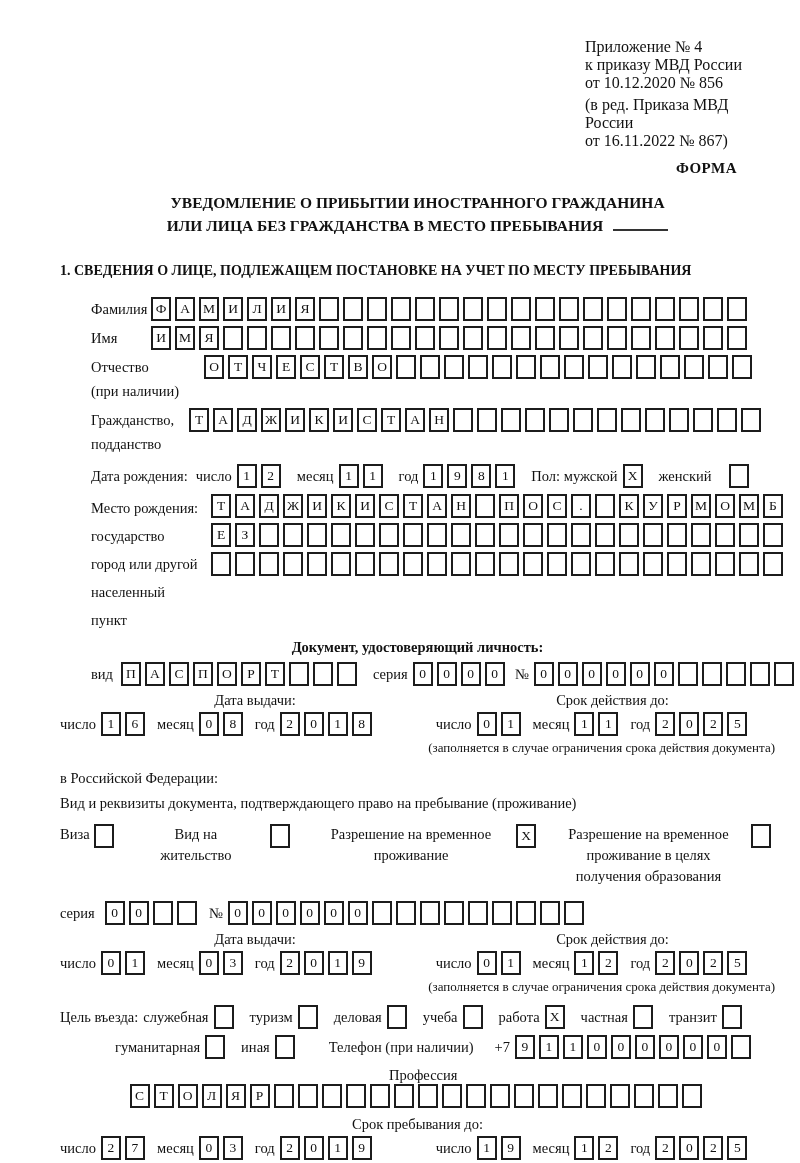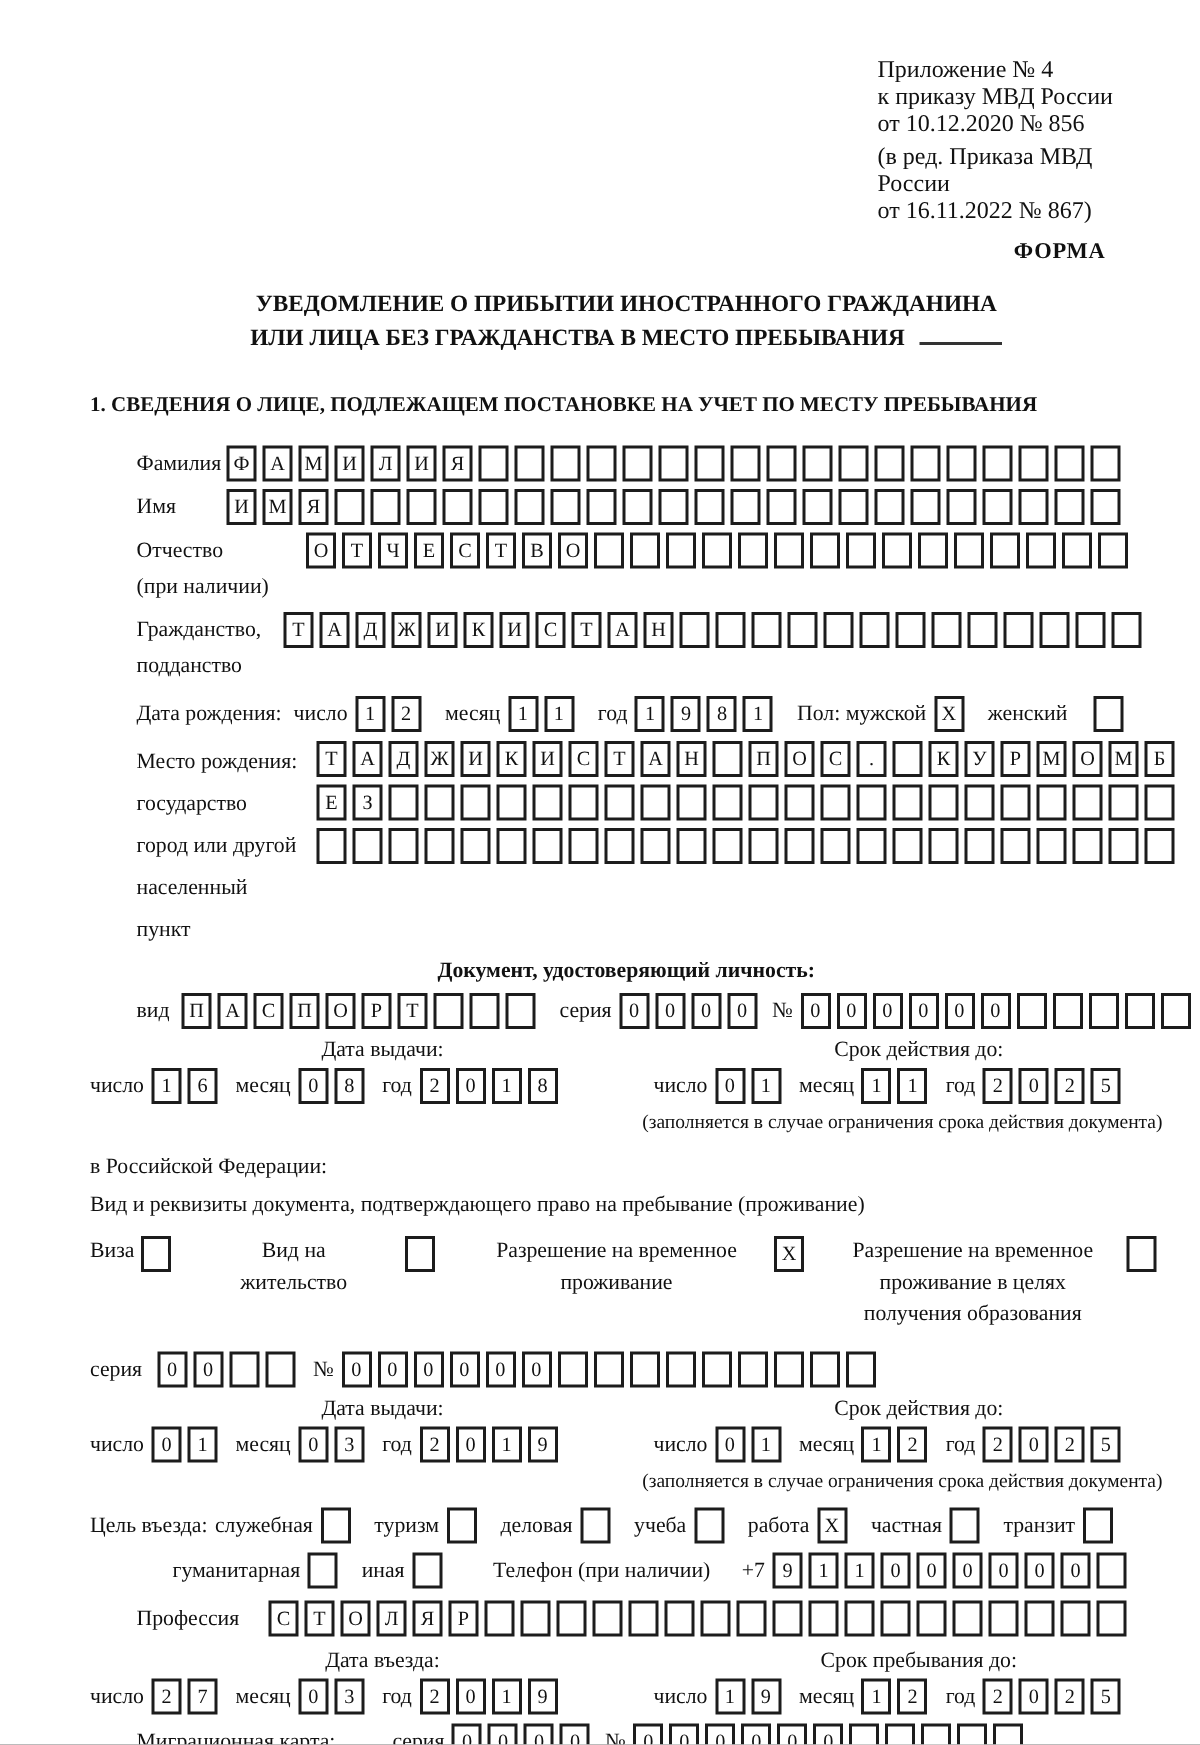--- a/index.html
+++ b/index.html
@@ -551,21 +551,21 @@
         <span class="cell">0</span>
         <span class="cell">0</span>
         <span class="cell">0</span>
         <span class="cell">0</span>
         <span class="cell">0</span>
         <span class="cell">0</span>
         <span class="cell"></span>
       </span>
   </div>
 
-  <div class="frow" style="margin-top:8px;">
+  <div class="frow" style="margin-top:8px;flex-direction:column;">
     <span class="lbl" style="width:80px;">Профессия</span>
     <span class="cells">
         <span class="cell">С</span>
         <span class="cell">Т</span>
         <span class="cell">О</span>
         <span class="cell">Л</span>
         <span class="cell">Я</span>
         <span class="cell">Р</span>
         <span class="cell"></span>
         <span class="cell"></span>
@@ -582,21 +582,20 @@
         <span class="cell"></span>
         <span class="cell"></span>
         <span class="cell"></span>
         <span class="cell"></span>
         <span class="cell"></span>
         <span class="cell"></span>
       </span>
   </div>
 
   <div class="dcols" style="margin-top:8px;">
-    <div class="dcol-l">Дата въезда:</div>
     <div class="dcol-r">Срок пребывания до:</div>
   </div>
   <div class="drow">
     <span class="dgroup">
       <span class="dlbl">число</span>
       <span class="cells">
           <span class="cell">2</span>
           <span class="cell">7</span>
         </span>
       <span class="dlbl">месяц</span>

